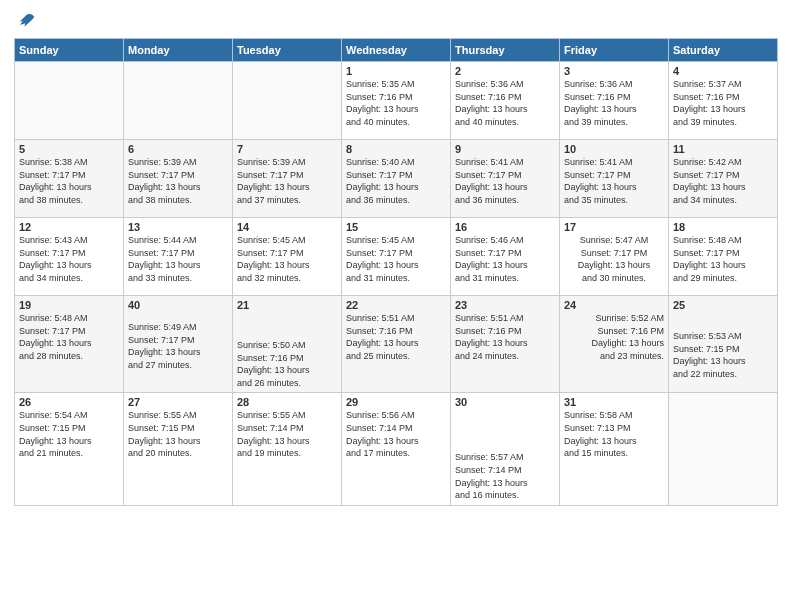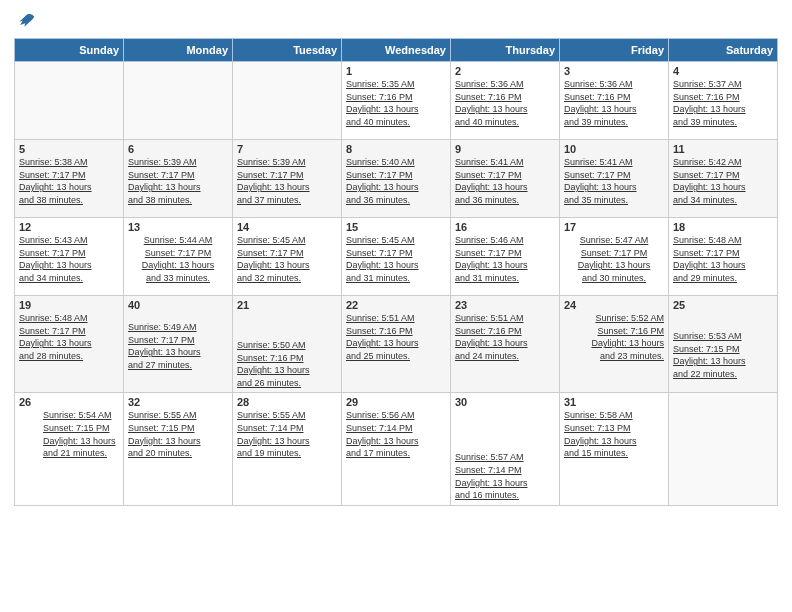--- a/index.html
+++ b/index.html
@@ -60,21 +60,21 @@
     table {
       width: 100%;
       border-collapse: collapse;
       table-layout: fixed;
     }
     thead tr th {
       background-color: #2e6da4;
       color: #fff;
       font-size: 11px;
       font-weight: bold;
-      text-align: right;
+      text-align: left;
       padding: 5px 4px;
       border: 1px solid #aac4e0;
     }
     tbody tr td {
       border: 1px solid #ccc;
       vertical-align: top;
       padding: 3px 4px;
       font-size: 9.5px;
       color: #333;
       height: 78px;
@@ -87,21 +87,20 @@
       font-size: 11px;
       font-weight: bold;
       color: #333;
       display: block;
       margin-bottom: 1px;
     }
     .day-info {
       font-size: 9px;
       color: #333;
       line-height: 1.4;
-      text-decoration: underline;
     }
     .empty-cell {
       background: #f9f9f9 !important;
     }
   </style>
 </head>
 <body>
 
 <div class="container">
   <div class="header-row">
@@ -220,21 +219,21 @@
         <tr>
           <td>
             <span class="day-number">12</span>
             <div class="day-info" style="white-space: pre-line;">Sunrise: 5:43 AM
 Sunset: 7:17 PM
 Daylight: 13 hours
 and 34 minutes.</div>
           </td>
           <td>
             <span class="day-number">13</span>
-            <div class="day-info" style="white-space: pre-line; text-align: center;">Sunrise: 5:44 AM
+            <div class="day-info" style="white-space: pre-line;">Sunrise: 5:44 AM
 Sunset: 7:17 PM
 Daylight: 13 hours
 and 33 minutes.</div>
           </td>
           <td>
             <span class="day-number">14</span>
             <div class="day-info" style="white-space: pre-line;">Sunrise: 5:45 AM
 Sunset: 7:17 PM
 Daylight: 13 hours
 and 32 minutes.</div>
@@ -315,27 +314,27 @@
             <span class="day-number">25</span>
             <div class="day-info" style="white-space: pre-line; margin-top: 19px;">Sunrise: 5:53 AM
 Sunset: 7:15 PM
 Daylight: 13 hours
 and 22 minutes.</div>
           </td>
         </tr>
         <tr>
           <td>
             <span class="day-number">26</span>
-            <div class="day-info" style="white-space: pre-line; margin-left: 24px;">Sunrise: 5:54 AM
+            <div class="day-info" style="white-space: pre-line;">Sunrise: 5:54 AM
 Sunset: 7:15 PM
 Daylight: 13 hours
 and 21 minutes.</div>
           </td>
           <td>
-            <span class="day-number">32</span>
+            <span class="day-number">27</span>
             <div class="day-info" style="white-space: pre-line;">Sunrise: 5:55 AM
 Sunset: 7:15 PM
 Daylight: 13 hours
 and 20 minutes.</div>
           </td>
           <td>
             <span class="day-number">28</span>
             <div class="day-info" style="white-space: pre-line;">Sunrise: 5:55 AM
 Sunset: 7:14 PM
 Daylight: 13 hours

